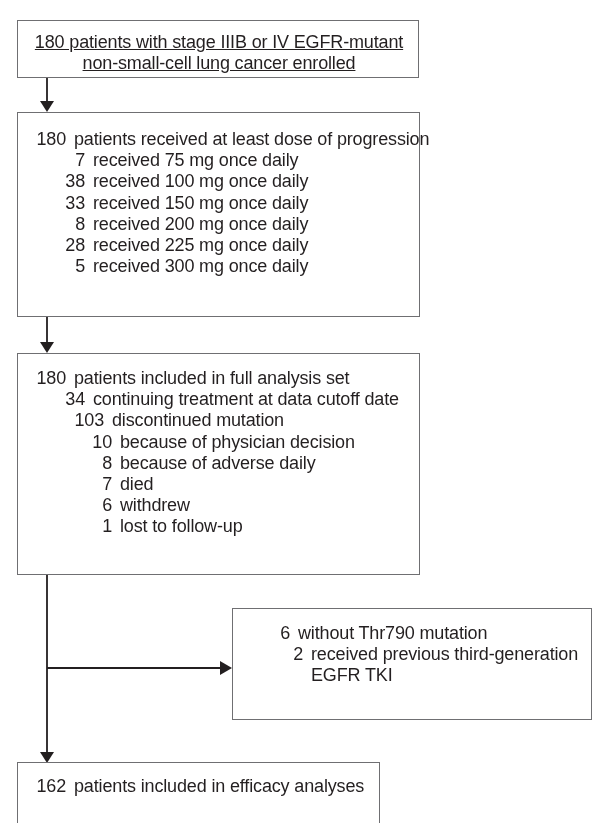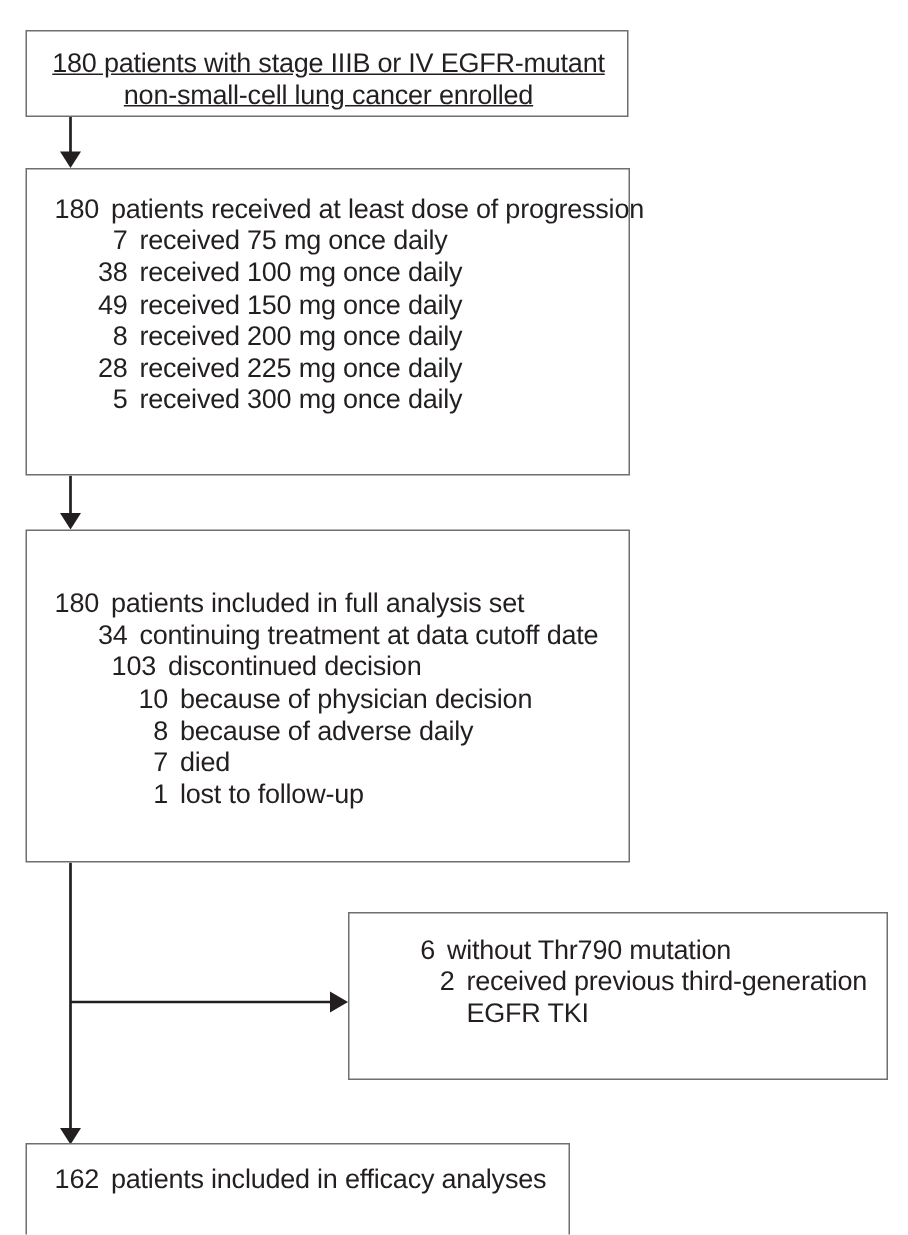--- a/index.html
+++ b/index.html
@@ -69,21 +69,21 @@
   
   #box-enrolled   { left: 17px;  top: 20px;  width: 402px; height: 58px; }
   #box-dosing     { left: 17px;  top: 112px; width: 403px; height: 205px; }
   #box-analysis   { left: 17px;  top: 353px; width: 403px; height: 222px; }
   #box-excluded   { left: 232px; top: 608px; width: 360px; height: 112px; }
   #box-efficacy   { left: 17px;  top: 762px; width: 363px; height: 64px; }
 
   
   #txt-enrolled { left: 0px;  top: 11px; width: 402px; }
   #txt-dosing   { left: 14px; top: 16px; }
-  #txt-analysis { left: 14px; top: 14px; margin-top: 24px; }
+  #txt-analysis { left: 14px; top: 14px; }
   #txt-excluded { left: 14px; top: 14px; }
   #txt-efficacy { left: 14px; top: 13px; }
 
   svg.connectors {
     position: absolute;
     left: 0;
     top: 0;
     width: 605px;
     height: 823px;
     pointer-events: none;
@@ -126,21 +126,21 @@
         <div class="line ind0">
           <span class="num" style="width:34px">180</span><span class="txt">patients received at least dose of progression</span>
         </div>
         <div class="line ind1">
           <span class="num" style="width:34px">7</span><span class="txt">received 75 mg once daily</span>
         </div>
         <div class="line ind1">
           <span class="num" style="width:34px">38</span><span class="txt">received 100 mg once daily</span>
         </div>
         <div class="line ind1">
-          <span class="num" style="width:34px">49</span><span class="txt">received 150 mg once daily</span>
+          <span class="num" style="width:34px">33</span><span class="txt">received 150 mg once daily</span>
         </div>
         <div class="line ind1">
           <span class="num" style="width:34px">8</span><span class="txt">received 200 mg once daily</span>
         </div>
         <div class="line ind1">
           <span class="num" style="width:34px">28</span><span class="txt">received 225 mg once daily</span>
         </div>
         <div class="line ind1">
           <span class="num" style="width:34px">5</span><span class="txt">received 300 mg once daily</span>
         </div>
@@ -151,30 +151,33 @@
   <div class="node" id="box-analysis">
     <div class="node-inner">
       <div class="lines" id="txt-analysis">
         <div class="line ind0">
           <span class="num" style="width:34px">180</span><span class="txt">patients included in full analysis set</span>
         </div>
         <div class="line ind1">
           <span class="num" style="width:34px">34</span><span class="txt">continuing treatment at data cutoff date</span>
         </div>
         <div class="line ind2">
-          <span class="num" style="width:34px">103</span><span class="txt">discontinued decision</span>
+          <span class="num" style="width:34px">103</span><span class="txt">discontinued mutation</span>
         </div>
         <div class="line ind3">
           <span class="num" style="width:30px">10</span><span class="txt">because of physician decision</span>
         </div>
         <div class="line ind3">
           <span class="num" style="width:30px">8</span><span class="txt">because of adverse daily</span>
         </div>
         <div class="line ind3">
           <span class="num" style="width:30px">7</span><span class="txt">died</span>
+        </div>
+        <div class="line ind3">
+          <span class="num" style="width:30px">6</span><span class="txt">withdrew</span>
         </div>
         <div class="line ind3">
           <span class="num" style="width:30px">1</span><span class="txt">lost to follow-up</span>
         </div>
       </div>
     </div>
   </div>
 
   <div class="node" id="box-excluded">
     <div class="node-inner">

